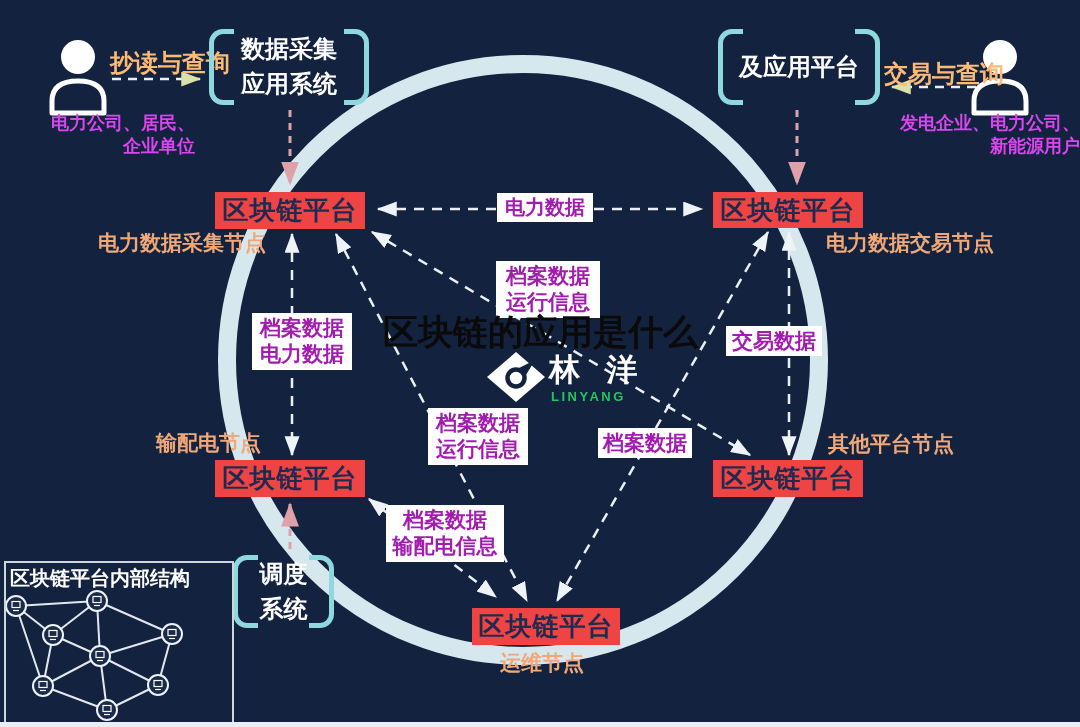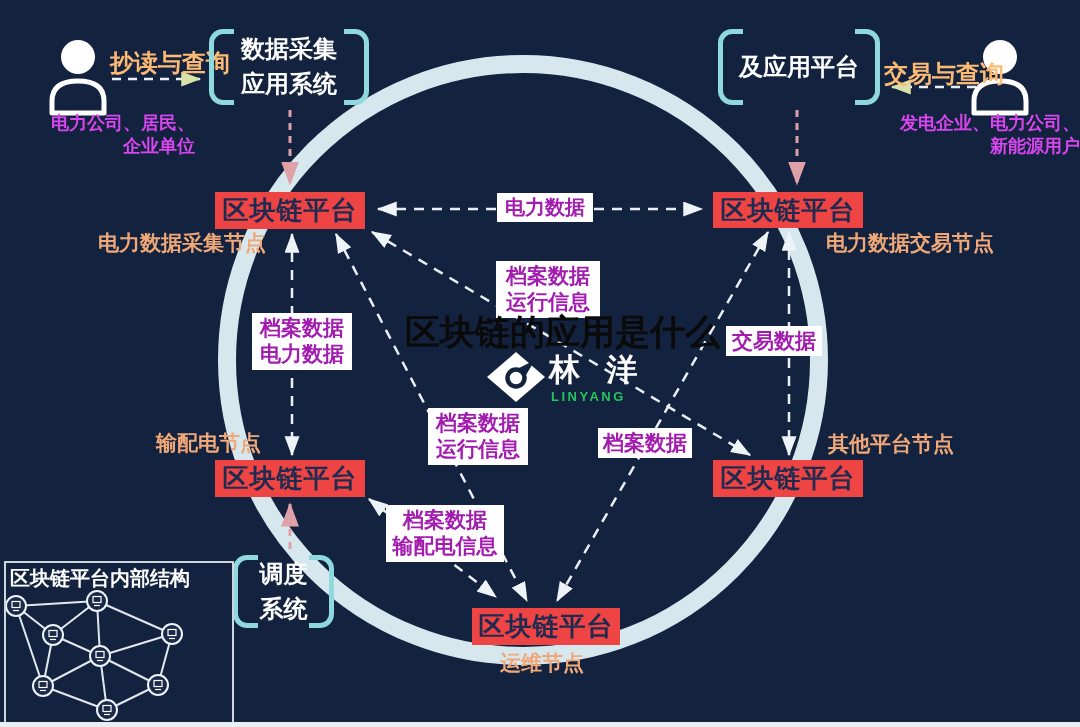--- a/index.html
+++ b/index.html
@@ -198,21 +198,21 @@
   <div class="wbox" style="left:428px;top:408px;width:92px;">
     <div>档案数据</div>
     <div>运行信息</div>
   </div>
   <div class="wbox" style="left:598px;top:428px;width:86px;">档案数据</div>
   <div class="wbox" style="left:386px;top:505px;width:110px;">
     <div>档案数据</div>
     <div>输配电信息</div>
   </div>
 
-  <div class="main-title" style="left:405px;top:309px;">区块链的应用是什么</div>
+  <div class="main-title" style="left:383px;top:309px;">区块链的应用是什么</div>
 
   <div class="logo-cn" style="left:549px;top:349px;">林 洋</div>
   <div class="logo-en" style="left:551px;top:389px;">LINYANG</div>
 
   <div class="panel" style="left:4px;top:561px;width:226px;height:161px;"></div>
   <div class="panel-title" style="left:10px;top:565px;">区块链平台内部结构</div>
 
   <div class="bottom-strip" style="left:0px;top:722px;width:1080px;height:5px;"></div>
 
 </div>

